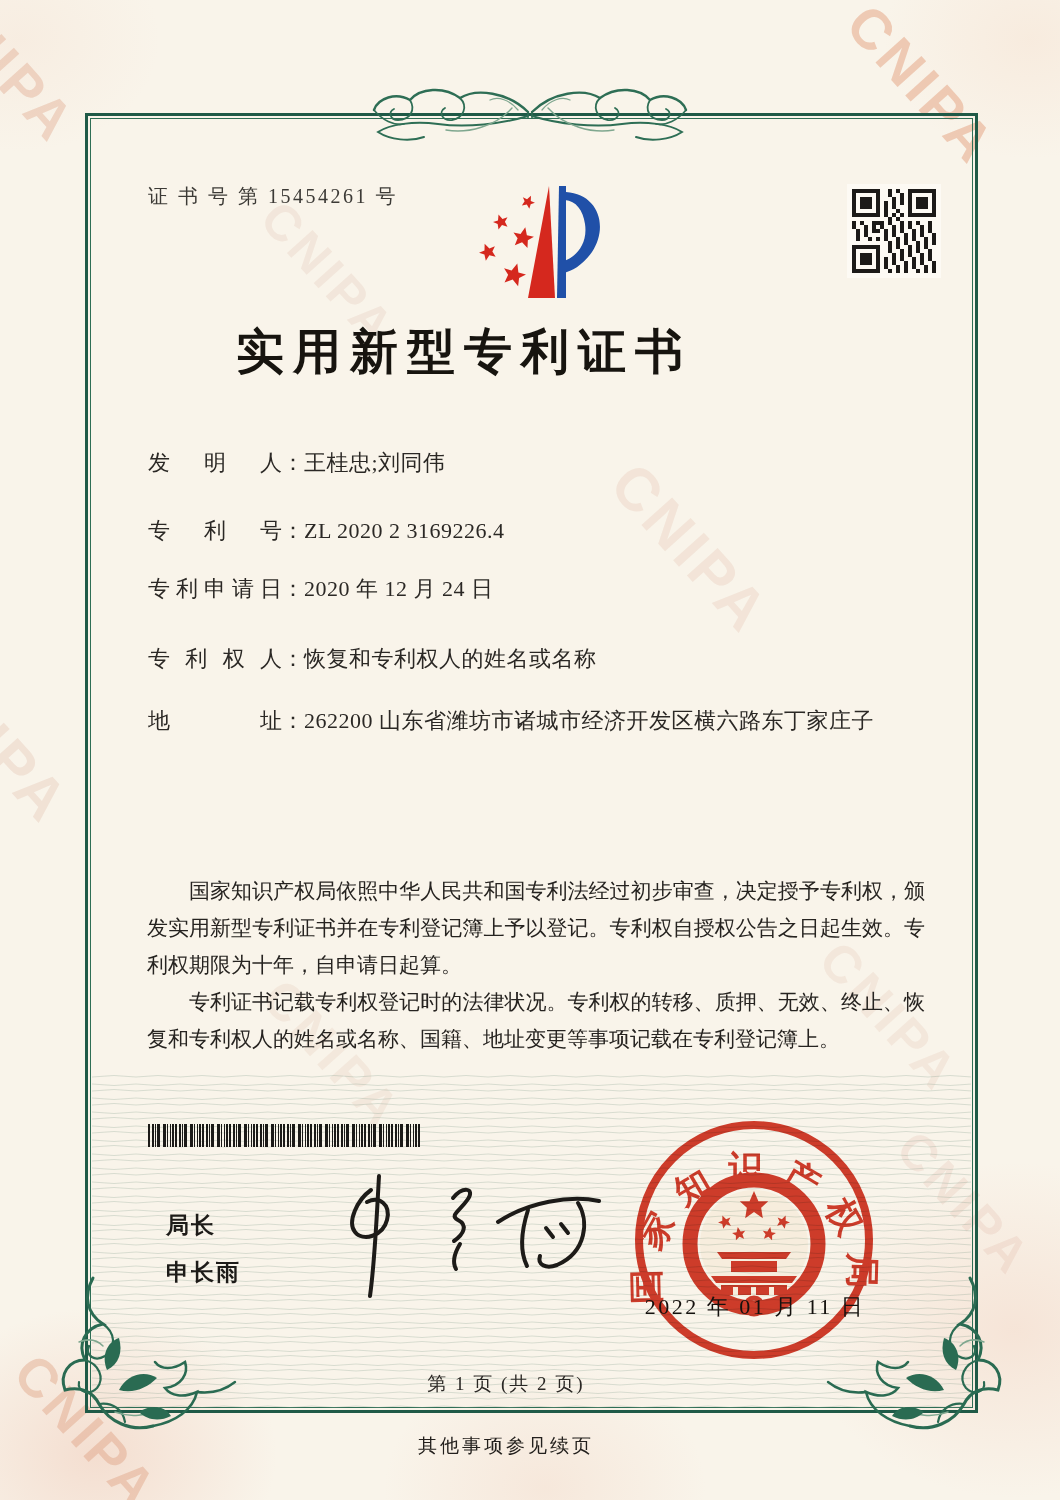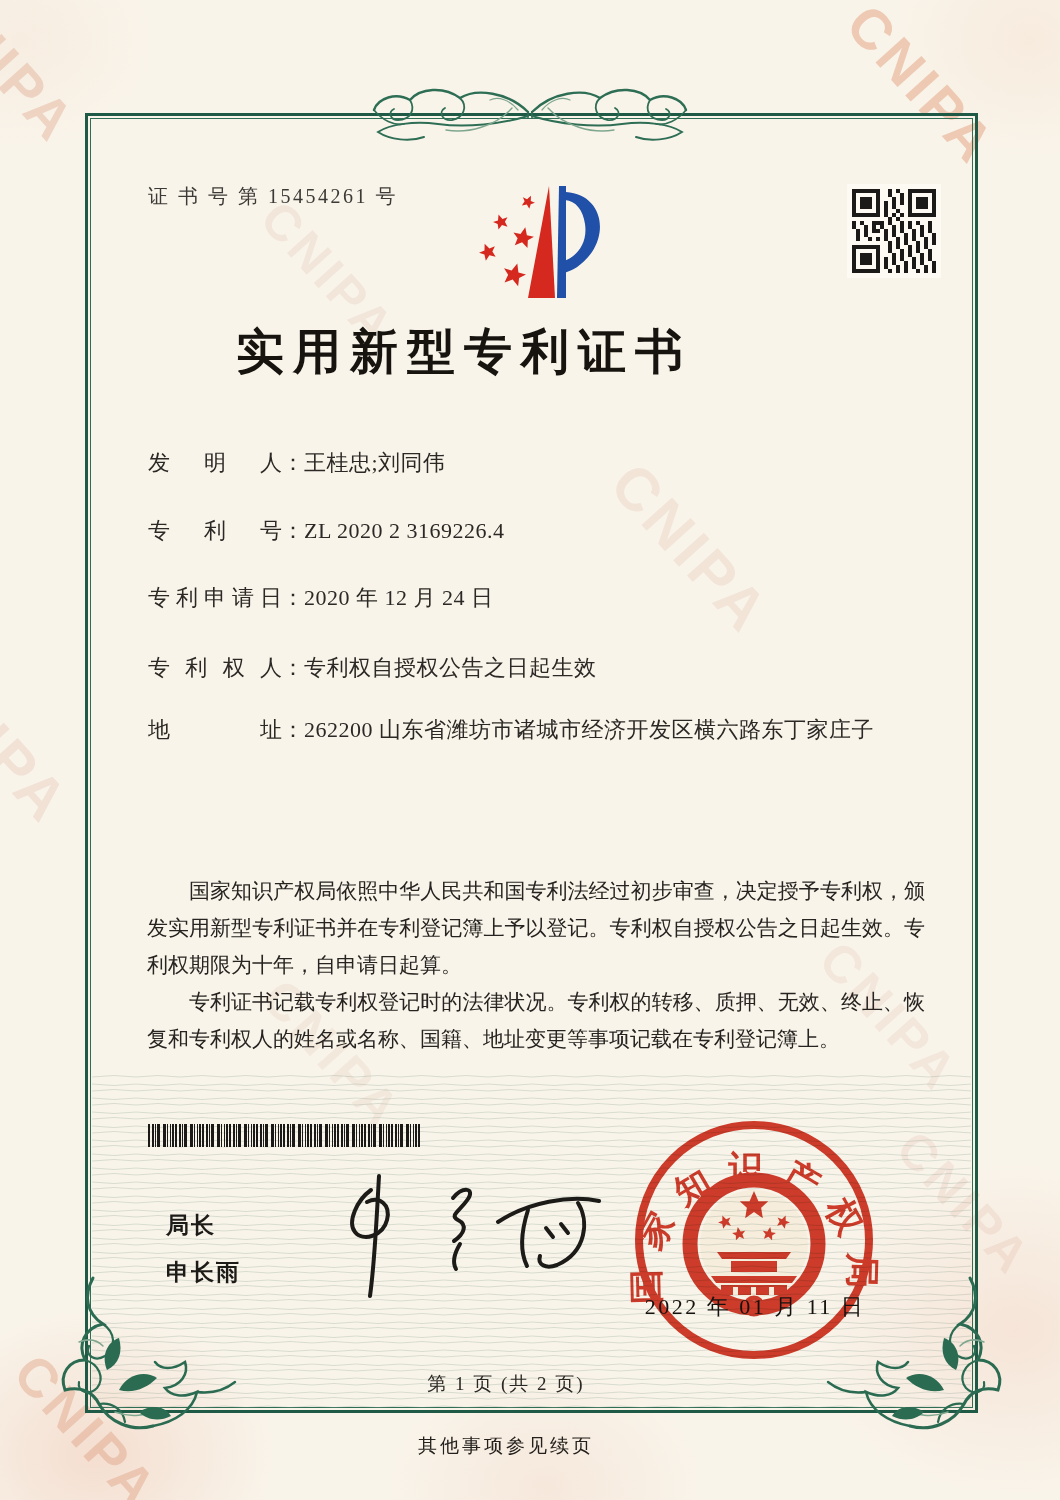--- a/index.html
+++ b/index.html
@@ -364,23 +364,23 @@
       <rect x="57" y="85" width="4" height="4" fill="#1c1a18"></rect>
       <rect x="69" y="85" width="4" height="4" fill="#1c1a18"></rect>
       <rect x="77" y="85" width="4" height="4" fill="#1c1a18"></rect>
       <rect x="85" y="85" width="4" height="4" fill="#1c1a18"></rect>
     </svg>
 
   <div class="title">实用新型专利证书</div>
 
   <div class="fields" id="fields">
       <div class="frow" style="margin-bottom: 37px;"><span class="flabel">发 明 人</span><span class="fcolon">：</span><span class="fvalue">王桂忠;刘同伟</span></div>
-      <div class="frow" style="margin-bottom: 36px;"><span class="flabel">专 利 号</span><span class="fcolon">：</span><span class="fvalue">ZL 2020 2 3169226.4</span></div>
+      <div class="frow" style="margin-bottom: 27px;"><span class="flabel">专 利 号</span><span class="fcolon">：</span><span class="fvalue">ZL 2020 2 3169226.4</span></div>
       <div class="frow" style="margin-bottom: 39px;"><span class="flabel">专利申请日</span><span class="fcolon">：</span><span class="fvalue">2020 年 12 月 24 日</span></div>
-      <div class="frow" style="margin-bottom: 31px;"><span class="flabel">专 利 权 人</span><span class="fcolon">：</span><span class="fvalue">专利权自授权公告之日起生效</span></div>
+      <div class="frow" style="margin-bottom: 31px;"><span class="flabel">专 利 权 人</span><span class="fcolon">：</span><span class="fvalue">恢复和专利权人的姓名或名称</span></div>
       <div class="frow" style="margin-bottom: 0px;"><span class="flabel">地 址</span><span class="fcolon">：</span><span class="fvalue">262200 山东省潍坊市诸城市经济开发区横六路东丁家庄子</span></div>
     </div>
 
 
   <div class="paras">
     <p>国家知识产权局依照中华人民共和国专利法经过初步审查，决定授予专利权，颁发实用新型专利证书并在专利登记簿上予以登记。专利权自授权公告之日起生效。专利权期限为十年，自申请日起算。</p>
     <p>专利证书记载专利权登记时的法律状况。专利权的转移、质押、无效、终止、恢复和专利权人的姓名或名称、国籍、地址变更等事项记载在专利登记簿上。</p>
   </div>
 
   <svg class="barcode" id="barcode" width="278" height="23" viewBox="0 0 278 23">

